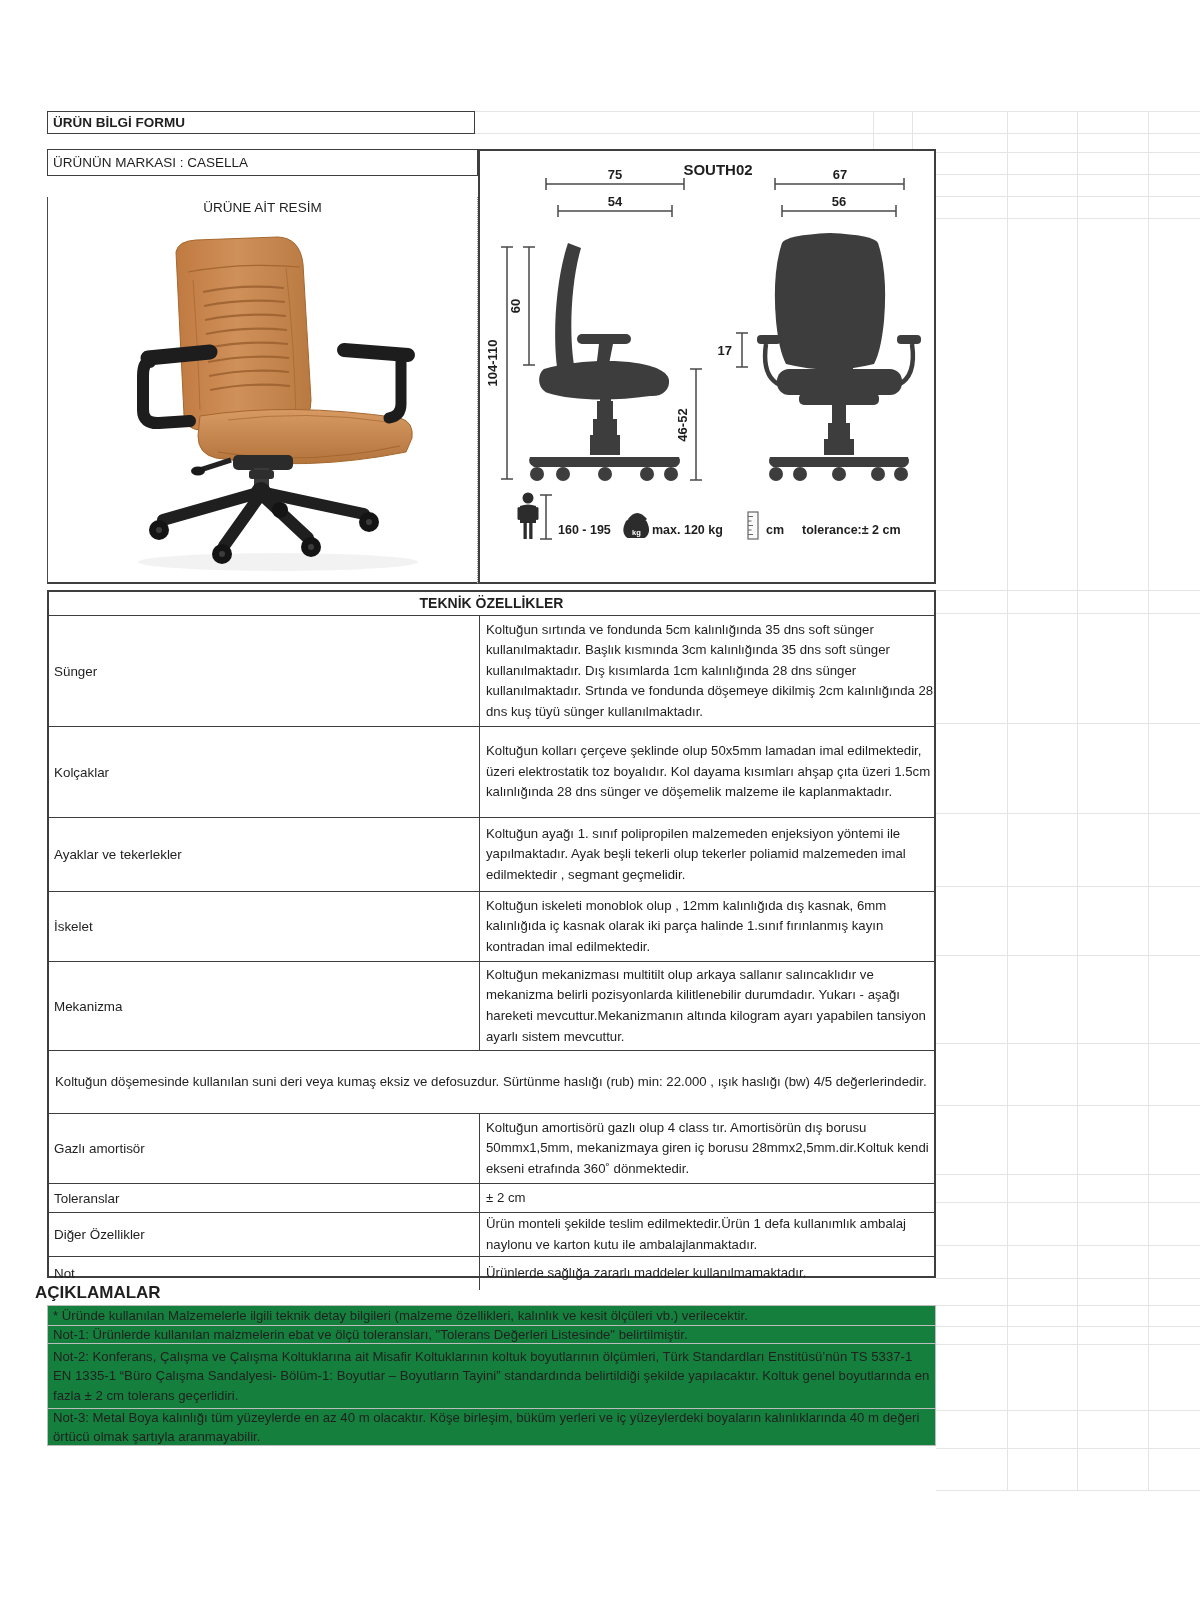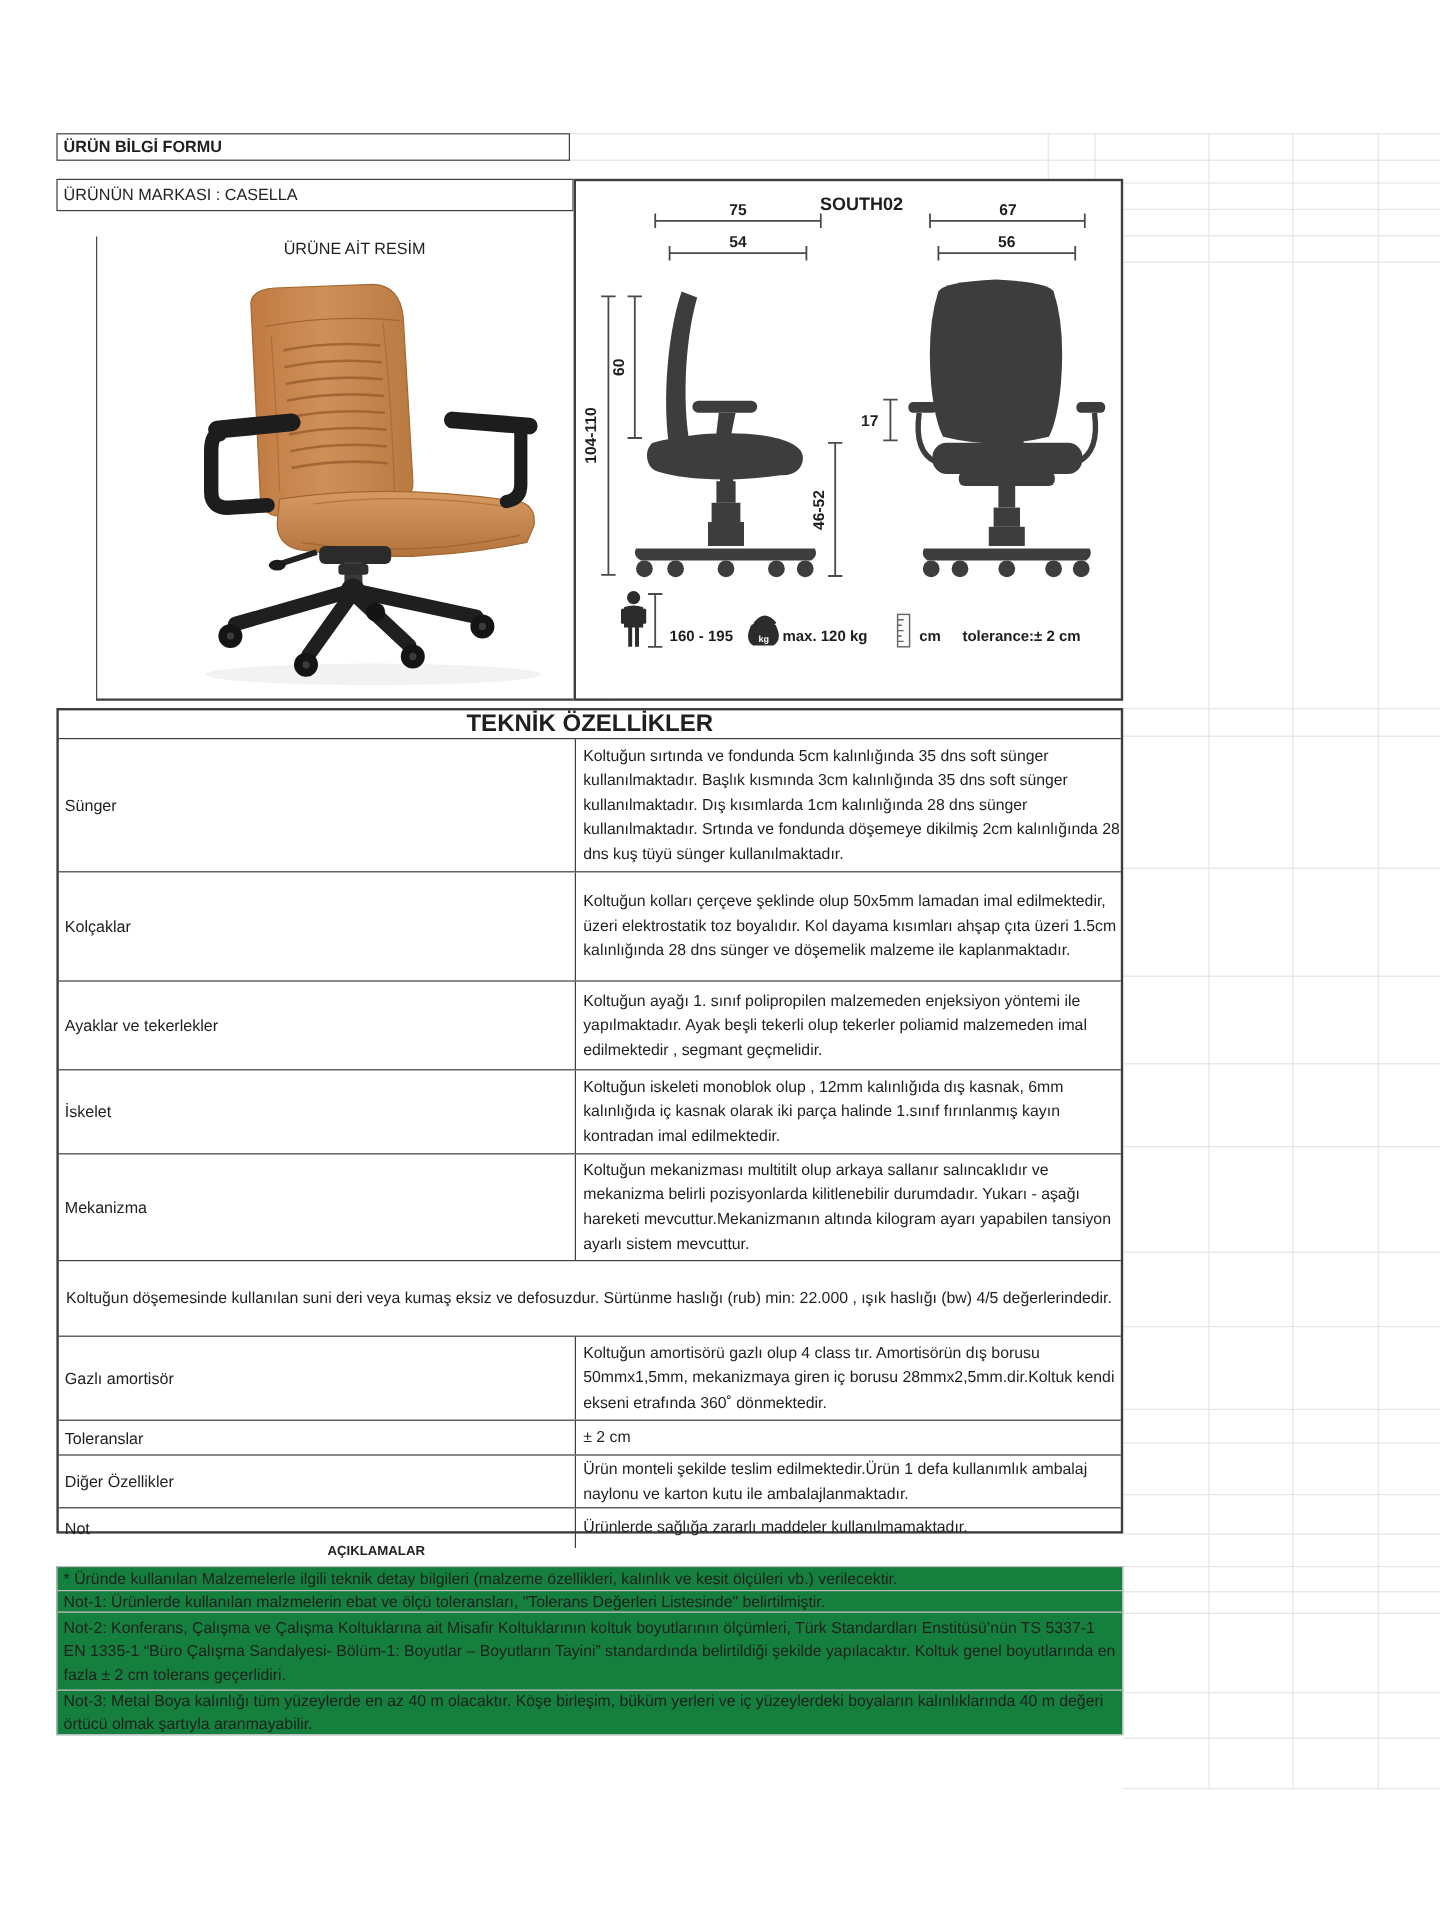--- a/index.html
+++ b/index.html
@@ -10,35 +10,35 @@
   .gl{height:1px;}
   .glv{width:1px;}
 
   .formu{left:47px;top:111px;width:428px;height:23px;border:1px solid #3e3e3e;
          font-weight:bold;font-size:13.5px;line-height:21px;padding-left:5px;background:#fff;}
   .markasi{left:47px;top:149px;width:431px;height:27px;border:1px solid #3e3e3e;
            font-size:13.5px;line-height:25px;padding-left:5px;background:#fff;}
   .adi{left:47px;top:175px;width:431px;height:23px;border:1px solid #3e3e3e;
        font-size:13.5px;line-height:21px;padding-left:5px;background:#fff;}
   .resim{left:47px;top:197px;width:431px;height:387px;border-left:1px solid #4a4a4a;
-         border-bottom:2px solid #3e3e3e;border-right:1px dotted #8f8f8f;background:#fff;margin-left:33px;}
+         border-bottom:2px solid #3e3e3e;border-right:1px dotted #8f8f8f;background:#fff;}
   .caption{height:23px;text-align:center;font-size:13.5px;line-height:22px;}
   .draw{left:478px;top:149px;width:458px;height:435px;border:2px solid #3e3e3e;background:#fff;}
 
   .ttable{left:47px;top:590px;width:889px;height:688px;border:2px solid #3e3e3e;background:#fff;}
   .thead{height:23px;border-bottom:1px solid #3e3e3e;text-align:center;
-         font-weight:bold;font-size:20px;line-height:22px;}
+         font-weight:bold;font-size:14px;line-height:22px;}
   .trow{display:flex;border-bottom:1px solid #3e3e3e;}
   .trow:last-child{border-bottom:none;}
   .tlabel{width:431px;border-right:1px solid #3e3e3e;display:flex;align-items:center;
           padding-left:5px;font-size:13.4px;flex:none;box-sizing:border-box;}
   .tvalue{flex:1;display:flex;align-items:center;padding:0 0 0 6px;
           font-size:13.2px;line-height:20.6px;overflow:hidden;}
 
-  .ack{left:62px;top:1281px;width:500px;height:24px;font-weight:bold;font-size:11px;line-height:24px;padding-left:3px;text-align:center;}
+  .ack{left:32px;top:1281px;width:500px;height:24px;font-weight:bold;font-size:17px;line-height:24px;padding-left:3px;}
   .notes{left:47px;top:1305px;width:889px;}
   .note{border:1px solid #bcbcbc;margin-top:-1px;display:flex;align-items:center;
         padding:0 4px 0 5px;font-size:13.2px;line-height:19.5px;overflow:hidden;
         box-sizing:border-box;background:#15803d;}
   .n1{height:21px;margin-top:0;}
   .n2{height:19px;}
   .n3{height:66px;}
   .n4{height:38px;}
   .n5{height:43px;}
 

